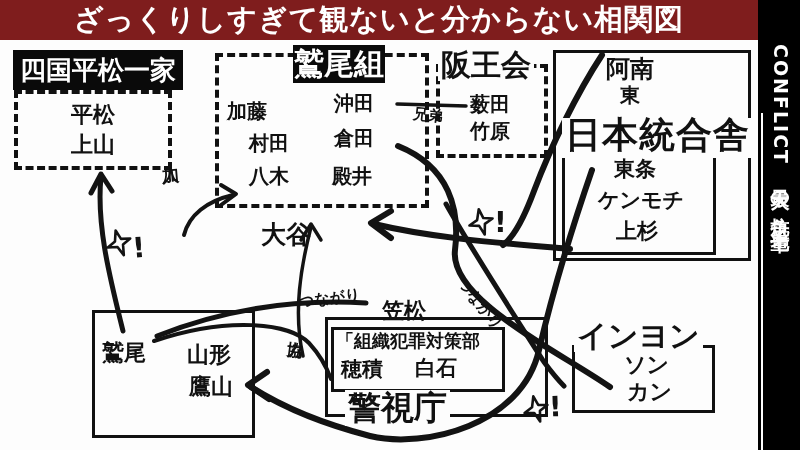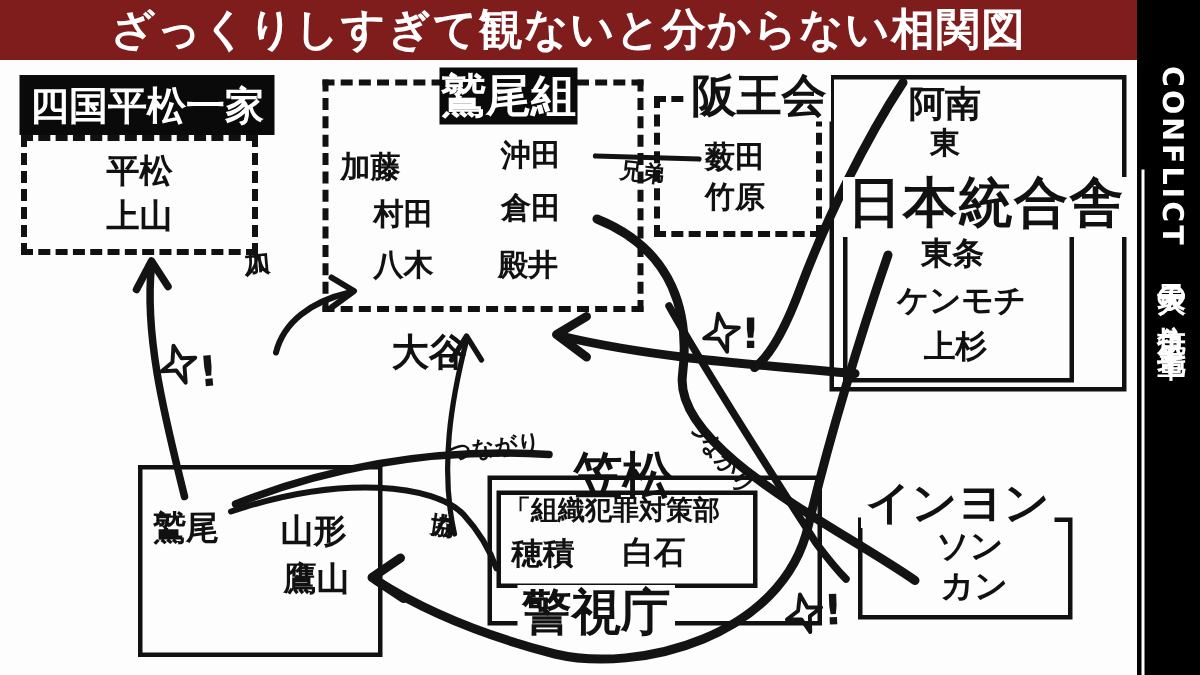--- a/index.html
+++ b/index.html
@@ -80,49 +80,49 @@
   <div class="abs dashedbox memcol" style="left:14px;top:90px;width:150px;height:72px;font-size:22px;">
     <div class="name">平松</div>
     <div class="name">上山</div>
   </div>
 
   <div class="abs dashedbox" style="left:215px;top:53px;width:206px;height:147px;"></div>
   <div class="abs blackhead" style="left:293px;top:45px;width:92px;height:38px;font-size:30px;">
     <span>鷲尾組</span>
   </div>
   <div class="abs name" style="left:227px;top:100px;font-size:20px;">加藤</div>
-  <div class="abs name" style="left:249px;top:132px;font-size:20px;font-family:Liberation Serif, serif;">村田</div>
+  <div class="abs name" style="left:249px;top:132px;font-size:20px;">村田</div>
   <div class="abs name" style="left:249px;top:165px;font-size:20px;">八木</div>
   <div class="abs name" style="left:334px;top:92px;font-size:20px;">沖田</div>
   <div class="abs name" style="left:334px;top:127px;font-size:20px;">倉田</div>
   <div class="abs name" style="left:332px;top:165px;font-size:20px;">殿井</div>
 
   <div class="abs dashedbox" style="left:436px;top:64px;width:104px;height:86px;"></div>
-  <div class="abs name wbg" style="left:438px;top:48px;font-size:30px;margin-left:20px;">阪王会</div>
+  <div class="abs name wbg" style="left:438px;top:48px;font-size:30px;">阪王会</div>
   <div class="abs name" style="left:470px;top:93px;font-size:20px;">薮田</div>
   <div class="abs name" style="left:470px;top:120px;font-size:20px;">竹原</div>
 
   <div class="abs solidbox" style="left:553px;top:50px;width:192px;height:205px;"></div>
   <div class="abs name" style="left:606px;top:56px;font-size:24px;">阿南</div>
   <div class="abs name" style="left:620px;top:84px;font-size:20px;">東</div>
   <div class="abs solidbox" style="left:562px;top:148px;width:148px;height:101px;"></div>
   <div class="abs name serif wbg" style="left:562px;top:118px;font-size:36px;letter-spacing:1px;font-family:Liberation Mono, monospace;">日本統合舎</div>
   <div class="abs name" style="left:614px;top:158px;font-size:21px;">東条</div>
   <div class="abs name" style="left:598px;top:189px;font-size:21px;">ケンモチ</div>
   <div class="abs name" style="left:616px;top:220px;font-size:21px;">上杉</div>
 
   <div class="abs name" style="left:261px;top:221px;font-size:25px;">大谷</div>
 
   <div class="abs solidbox" style="left:92px;top:310px;width:157px;height:122px;"></div>
   <div class="abs name" style="left:102px;top:341px;font-size:22px;">鷲尾</div>
   <div class="abs name" style="left:187px;top:343px;font-size:22px;">山形</div>
   <div class="abs name" style="left:189px;top:375px;font-size:22px;">鷹山</div>
 
   <div class="abs solidbox" style="left:325px;top:317px;width:217px;height:94px;"></div>
-  <div class="abs name" style="left:382px;top:299px;font-size:33px;">笠松</div>
+  <div class="abs name" style="left:382px;top:299px;font-size:22px;">笠松</div>
   <div class="abs solidbox" style="left:331px;top:327px;width:168px;height:59px;"></div>
   <div class="abs name" style="left:336px;top:331px;font-size:18px;">「組織犯罪対策部</div>
   <div class="abs name" style="left:341px;top:358px;font-size:21px;text-align:center;">穂積</div>
   <div class="abs name" style="left:415px;top:357px;font-size:21px;">白石</div>
   <div class="abs name wbg" style="left:345px;top:390px;font-size:33px;">警視庁</div>
 
   <div class="abs solidbox" style="left:572px;top:345px;width:137px;height:62px;"></div>
   <div class="abs name wbg" style="left:574px;top:319px;font-size:30px;">インヨン</div>
   <div class="abs name" style="left:624px;top:353px;font-size:22px;">ソン</div>
   <div class="abs name" style="left:627px;top:380px;font-size:22px;">カン</div>

